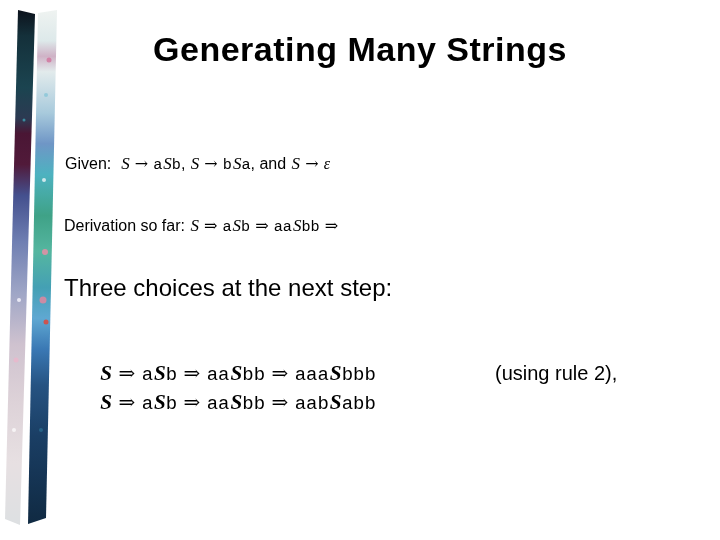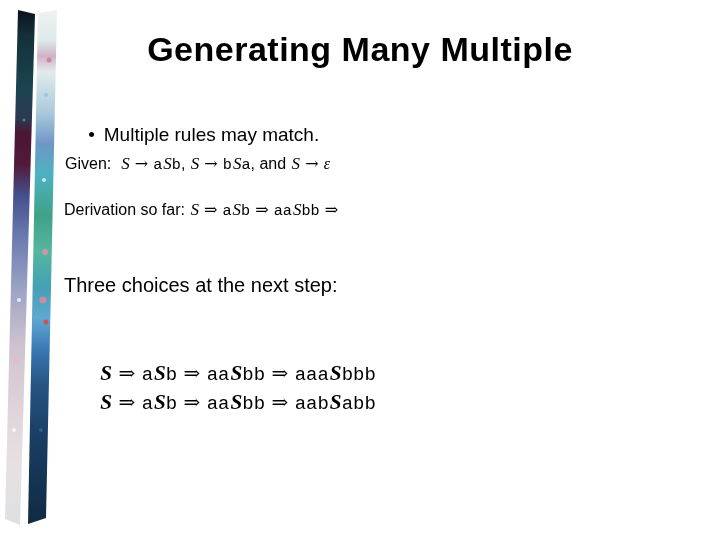--- a/index.html
+++ b/index.html
@@ -30,25 +30,25 @@
     font-size: 19px;
     white-space: pre;
   }
   .bullet-glyph { margin-right: 9px; }
   .math-line {
     position: absolute;
     font-size: 16px;
     white-space: pre;
   }
   .given-line      { left: 65px; top: 154px; }
-  .derivation-line { left: 64px; top: 200px; }
+  .derivation-line { left: 64px; top: 216px; }
   .heading-line {
     position: absolute;
     left: 64px; top: 274px;
-    font-size: 20px;
+    font-size: 24px;
   }
   .choices {
     position: absolute;
     left: 66px; top: 330px;
     font-size: 20px;
   }
   .choice-row {
     position: relative;
     height: 29px;
     line-height: 29px;
@@ -118,36 +118,34 @@
     <circle cx="45" cy="252" r="3" fill="#e78ea6" opacity="0.85"></circle>
     <circle cx="43" cy="300" r="3.5" fill="#e0879f" opacity="0.85"></circle>
     <circle cx="46" cy="322" r="2.5" fill="#d84b43" opacity="0.9"></circle>
     <circle cx="41" cy="430" r="2" fill="#2a6a8e" opacity="0.8"></circle>
     <circle cx="24" cy="120" r="1.5" fill="#3fa0b2" opacity="0.8"></circle>
     <circle cx="19" cy="300" r="2" fill="#f0eef8" opacity="0.9"></circle>
     <circle cx="16" cy="360" r="2.5" fill="#e8b8cc" opacity="0.9"></circle>
     <circle cx="14" cy="430" r="2" fill="#ffffff" opacity="0.7"></circle>
   </svg>
 
-  <h1 class="title">Generating Many Multiple</h1>
+  <h1 class="title">Generating Many Strings</h1>
 
-  <div class="bullet-line">
-    <span class="bullet-glyph">•</span><span>Multiple rules may match.</span>
-  </div>
 
   <div class="math-line given-line"><span class="seg-p">Given:  </span><span class="seg-v">S</span><span class="seg-a"> → </span><span class="seg-t">a</span><span class="seg-v">S</span><span class="seg-t">b</span><span class="seg-p">, </span><span class="seg-v">S</span><span class="seg-a"> → </span><span class="seg-t">b</span><span class="seg-v">S</span><span class="seg-t">a</span><span class="seg-p">, and </span><span class="seg-v">S</span><span class="seg-a"> → </span><span class="seg-e">ε</span></div>
 
   <div class="math-line derivation-line"><span class="seg-p">Derivation so far: </span><span class="seg-v">S</span><span class="seg-d"> ⇒ </span><span class="seg-t">a</span><span class="seg-v">S</span><span class="seg-t">b</span><span class="seg-d"> ⇒ </span><span class="seg-t">aa</span><span class="seg-v">S</span><span class="seg-t">bb</span><span class="seg-d"> ⇒</span></div>
 
   <div class="heading-line">Three choices at the next step:</div>
 
   <div class="choices">
     <div class="choice-row">
       <span class="row-math"><span class="seg-b">S</span><span class="seg-d"> ⇒ </span><span class="seg-t">a</span><span class="seg-b">S</span><span class="seg-t">b</span><span class="seg-d"> ⇒ </span><span class="seg-t">aa</span><span class="seg-b">S</span><span class="seg-t">bb</span><span class="seg-d"> ⇒ </span><span class="seg-t">aaa</span><span class="seg-b">S</span><span class="seg-t">bbb</span></span>
     </div>
     <div class="choice-row">
       <span class="row-math"><span class="seg-b">S</span><span class="seg-d"> ⇒ </span><span class="seg-t">a</span><span class="seg-b">S</span><span class="seg-t">b</span><span class="seg-d"> ⇒ </span><span class="seg-t">aa</span><span class="seg-b">S</span><span class="seg-t">bb</span><span class="seg-d"> ⇒ </span><span class="seg-t">aab</span><span class="seg-b">S</span><span class="seg-t">abb</span></span>
+      <span class="row-note">(using rule 2),</span>
     </div>
     <div class="choice-row">
     </div>
   </div>
 
 </div>
 
 </body></html>

